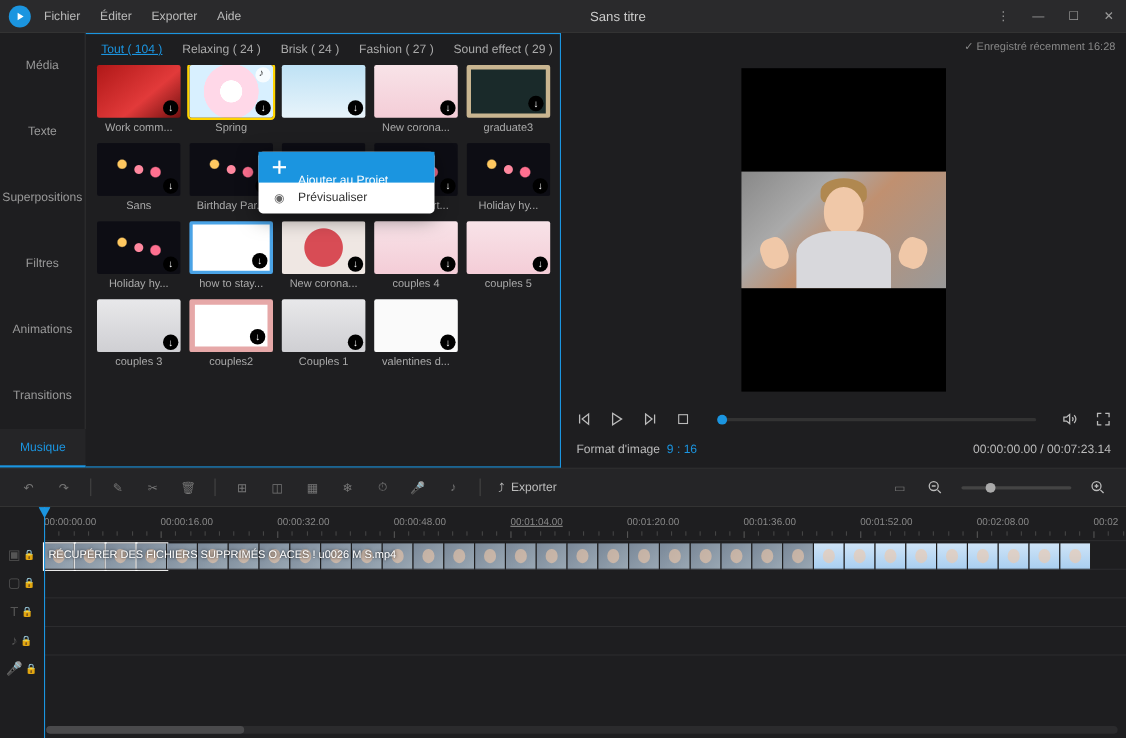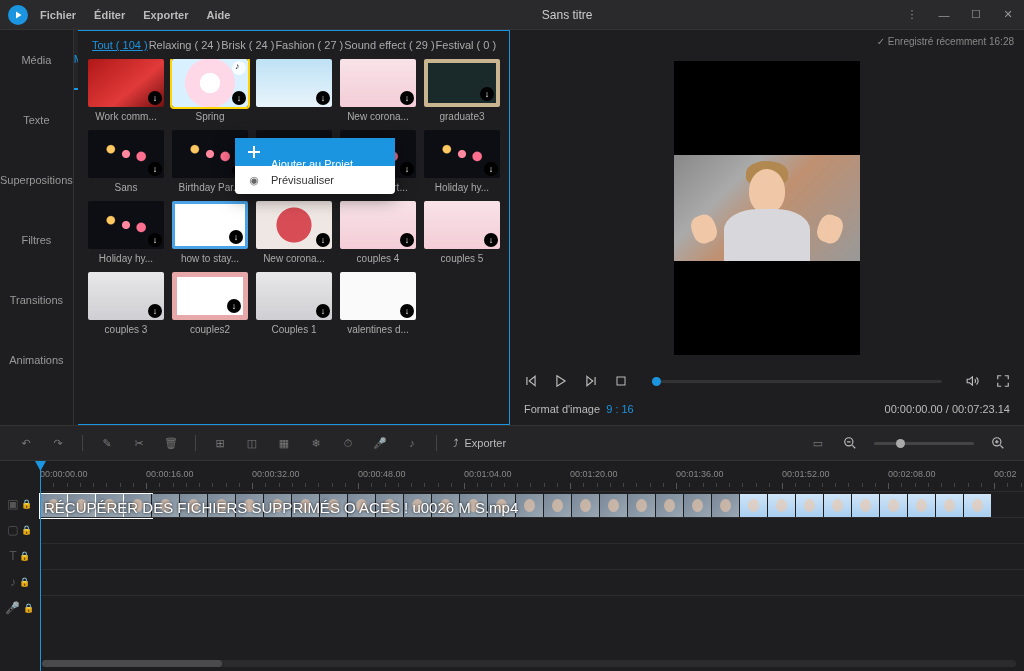--- a/index.html
+++ b/index.html
@@ -1,31 +1,31 @@
 <!DOCTYPE html>
 <html><head>
 <meta charset="utf-8">
 <style>
 *{margin:0;padding:0;box-sizing:border-box;font-family:-apple-system,BlinkMacSystemFont,'Segoe UI',Arial,sans-serif;font-size:11px;color:#bbb;}
 body{background:#1e1e20;overflow:hidden;width:1024px;height:671px;}
 .titlebar{height:30px;background:#2a2a2c;display:flex;align-items:center;padding:0 8px;border-bottom:1px solid #333;}
 .app-logo{width:20px;height:20px;border-radius:10px;background:#1b95e0;margin-right:12px;display:flex;align-items:center;justify-content:center;}
 .app-logo svg{width:12px;height:12px;fill:#fff;}
-.menu{display:flex;gap:18px;font-weight:bold;}
+.menu{display:flex;gap:18px;}
 .menu-item{cursor:pointer;font-size:11px;}
 .title-center{flex:1;text-align:center;font-size:12px;color:#ccc;}
 .win-controls{display:flex;gap:16px;align-items:center;}
 .win-btn{width:16px;height:16px;display:flex;align-items:center;justify-content:center;cursor:pointer;color:#999;}
 .main{display:flex;height:395px;}
-.sidebar{width:78px;background:#1e1e20;display:flex;flex-direction:row;}
+.sidebar{width:78px;background:#1e1e20;display:flex;flex-direction:column;}
 .sb-wrap{flex:1;border-right:1px solid #333;}
 .sb-item{height:60px;display:flex;align-items:center;justify-content:center;cursor:pointer;font-size:11px;color:#999;}
 .sb-item.active{color:#1b95e0;background:#252527;border-bottom:2px solid #1b95e0;}
 .panel{width:432px;border:1px solid #1b95e0;border-left:none;background:#1e1e20;display:flex;flex-direction:column;}
-.tabs{display:flex;gap:1px;padding:8px 14px;font-size:11px;}
+.tabs{display:flex;gap:18px;padding:8px 14px;font-size:11px;}
 .tab{cursor:pointer;color:#aaa;white-space:nowrap;}
 .tab.active{color:#1b95e0;text-decoration:underline;}
 .grid{flex:1;overflow:auto;padding:0 10px;display:grid;grid-template-columns:repeat(5,76px);gap:8px 8px;align-content:start;}
 .thumb{width:76px;}
 .thumb-img{width:76px;height:48px;border-radius:2px;position:relative;background:#444;}
 .thumb.selected .thumb-img{outline:2px solid #ffd400;}
 .dl-badge{position:absolute;right:2px;bottom:2px;width:14px;height:14px;background:#000;border-radius:7px;display:flex;align-items:center;justify-content:center;}
 .dl-badge::after{content:"↓";font-size:9px;color:#fff;}
 .music-badge{position:absolute;right:2px;top:2px;width:14px;height:14px;background:rgba(255,255,255,.8);border-radius:7px;}
 .music-badge::after{content:"♪";font-size:9px;color:#333;position:absolute;top:0;left:3px;}
@@ -69,21 +69,21 @@
 .ruler{height:30px;position:relative;margin-left:40px;}
 .tick{position:absolute;top:8px;font-size:9px;color:#888;}
 .tick::after{content:"";position:absolute;left:0;top:14px;width:1px;height:6px;background:#555;}
 .subtick{position:absolute;top:22px;width:1px;height:4px;background:#444;}
 .tracks{position:relative;margin-left:40px;}
 .track-icons{position:absolute;left:-40px;top:0;width:40px;}
 .tk-ic{height:26px;display:flex;align-items:center;justify-content:center;gap:3px;}
 .tk-ic span{color:#555;font-size:12px;}
 .track{height:26px;border-top:1px solid #2c2c2e;position:relative;}
 .clip-row{position:absolute;top:2px;left:0;height:24px;display:flex;}
-.clip-title{position:absolute;left:4px;top:5px;font-size:15px;color:#fff;z-index:3;text-shadow:0 0 3px #000;white-space:nowrap;}
+.clip-title{position:absolute;left:4px;top:5px;font-size:10px;color:#fff;z-index:3;text-shadow:0 0 3px #000;white-space:nowrap;}
 .frame{width:28px;height:24px;background:linear-gradient(135deg,#7a8898,#9aa8b4);border-right:1px solid #1e1e20;position:relative;flex-shrink:0;}
 .frame.sel{outline:1px solid #fff;}
 .frame.blue{background:linear-gradient(#cfe4f7,#a8cef0);}
 .frame::after{content:"";position:absolute;left:30%;top:20%;width:40%;height:55%;background:rgba(240,200,168,.6);border-radius:50%;}
 .playhead{position:absolute;left:40px;top:0;width:1px;height:210px;background:#1b95e0;z-index:5;}
 .playhead::before{content:"";position:absolute;top:0;left:-5px;width:11px;height:10px;background:#1b95e0;clip-path:polygon(0 0,100% 0,50% 100%);}
 .hscroll{position:absolute;bottom:4px;left:42px;right:8px;height:7px;background:#2b2b2d;border-radius:4px;}
 .hscroll-thumb{position:absolute;left:0;top:0;width:180px;height:7px;background:#4a4a4c;border-radius:4px;}
 
 .th-red{background:linear-gradient(140deg,#b01818,#e23a3a 60%,#701010);}
@@ -123,22 +123,22 @@
   </div>
 </div>
 
 <div class="main">
   <div class="sidebar">
     <div class="sb-wrap">
       <div class="sb-item">Média</div>
       <div class="sb-item">Texte</div>
       <div class="sb-item">Superpositions</div>
       <div class="sb-item">Filtres</div>
+      <div class="sb-item">Animations</div>
       <div class="sb-item">Transitions</div>
-      <div class="sb-item">Animations</div>
     </div>
     <div class="sb-item active">Musique</div>
   </div>
 
   <div class="panel">
     <div class="tabs" id="tabs">
         <span class="tab active">Tout ( 104 )</span>
         <span class="tab">Relaxing ( 24 )</span>
         <span class="tab">Brisk ( 24 )</span>
         <span class="tab">Fashion ( 27 )</span>
@@ -395,21 +395,21 @@
       <div class="subtick" style="left: 291.5px;"></div>
       <div class="subtick" style="left: 304.75px;"></div>
       <div class="tick" style="left: 318px;">00:00:48.00</div>
       <div class="subtick" style="left: 331.25px;"></div>
       <div class="subtick" style="left: 344.5px;"></div>
       <div class="subtick" style="left: 357.75px;"></div>
       <div class="subtick" style="left: 371px;"></div>
       <div class="subtick" style="left: 384.25px;"></div>
       <div class="subtick" style="left: 397.5px;"></div>
       <div class="subtick" style="left: 410.75px;"></div>
-      <div class="tick" style="left: 424px;">00:01:04.00</div>
+      <div class="tick" style="left: 424px; text-decoration: underline;">00:01:04.00</div>
       <div class="subtick" style="left: 437.25px;"></div>
       <div class="subtick" style="left: 450.5px;"></div>
       <div class="subtick" style="left: 463.75px;"></div>
       <div class="subtick" style="left: 477px;"></div>
       <div class="subtick" style="left: 490.25px;"></div>
       <div class="subtick" style="left: 503.5px;"></div>
       <div class="subtick" style="left: 516.75px;"></div>
       <div class="tick" style="left: 530px;">00:01:20.00</div>
       <div class="subtick" style="left: 543.25px;"></div>
       <div class="subtick" style="left: 556.5px;"></div>

